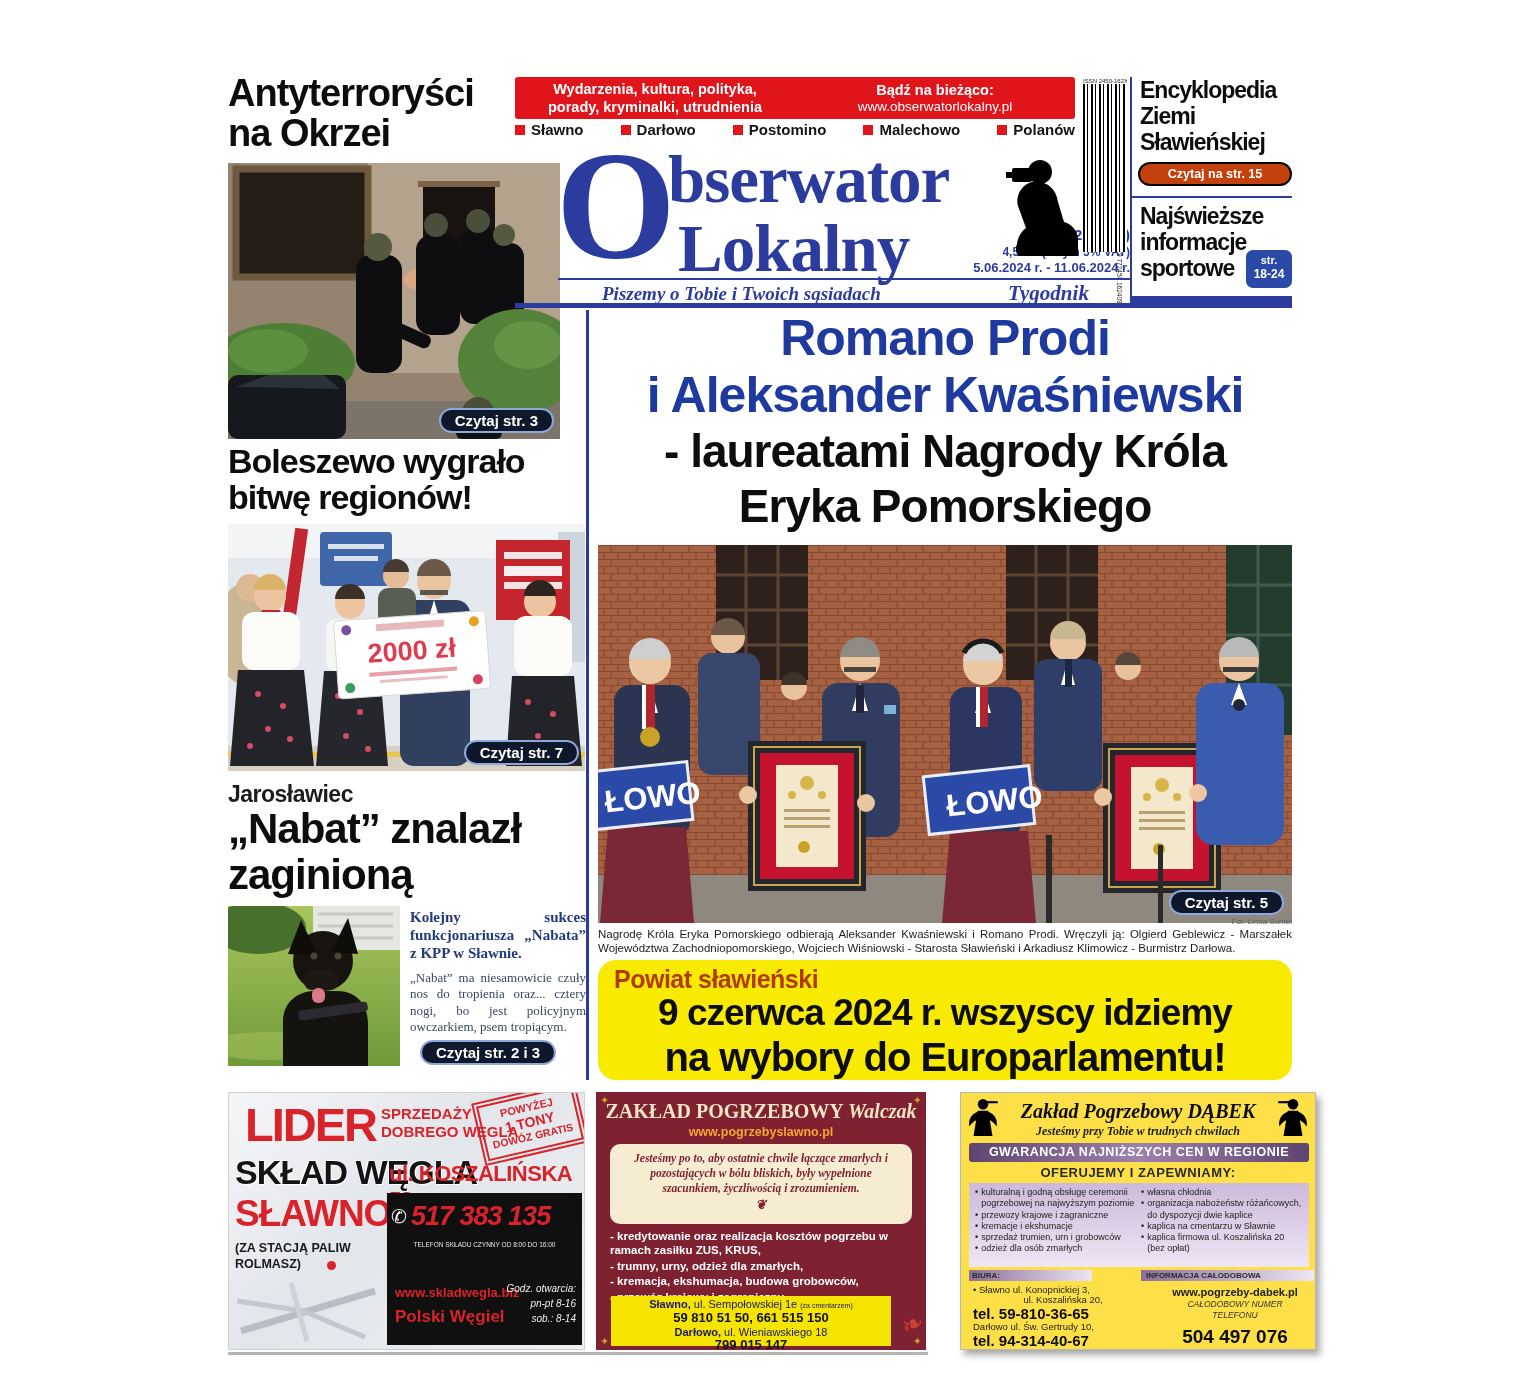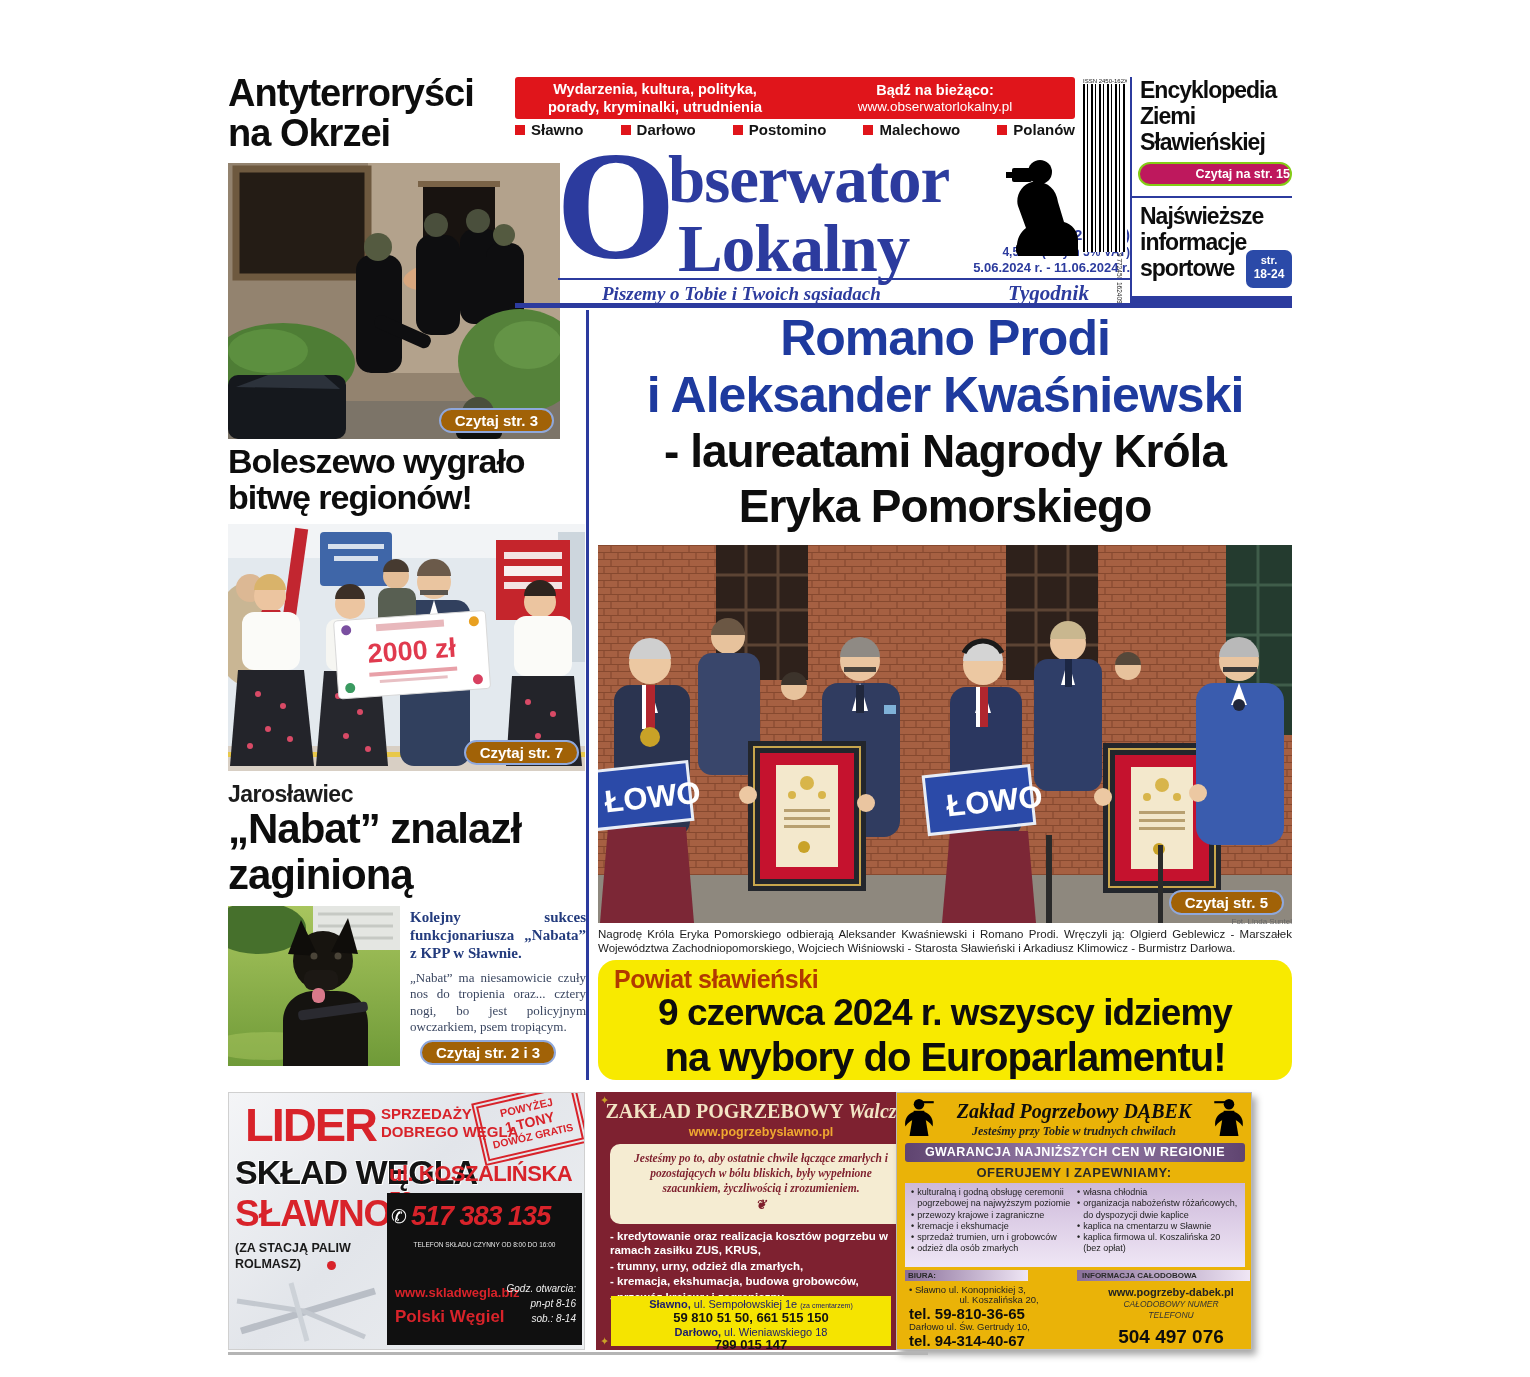--- a/index.html
+++ b/index.html
@@ -1,23 +1,23 @@
 <!DOCTYPE html>
 <html><head>
 <meta charset="utf-8">
 <style>
   html,body{margin:0;padding:0;background:#fff;}
   .page{position:relative;width:1530px;height:1377px;background:#fff;overflow:hidden;
         font-family:"Liberation Sans",sans-serif;color:#111;}
   .abs{position:absolute;}
   .hl{font-weight:700;letter-spacing:-1px;color:#0d0d0d;line-height:1.05;}
   .blue{color:#2c3b9e;}
-  .badge{position:absolute;background:#a16207;color:#fff;font-weight:700;font-size:15px;
+  .badge{position:absolute;background:#0f172a;color:#fff;font-weight:700;font-size:15px;
          border:2px solid #8fa8dc;border-radius:15px;padding:2px 14px;white-space:nowrap;}
-  .pill{background:#be185d;color:#fff;font-weight:700;text-align:right;border:2px solid #84cc16;border-radius:13px;}
+  .pill{background:#c2410c;color:#fff;font-weight:700;text-align:center;border:2px solid #000000;border-radius:13px;}
   .photo{position:absolute;overflow:hidden;background:#888;}
   .photo svg{display:block;width:100%;height:100%;}
   .rule{background:#2c3b9e;}
   .serif{font-family:"Liberation Serif",serif;}
   .redsq{display:inline-block;width:10px;height:10px;background:#e0151b;margin-right:6px;}
   .town{font-weight:700;font-size:15px;color:#141414;display:flex;align-items:center;}
   .cap{font-size:11.5px;line-height:1.22;text-align:justify;color:#1d1d1d;}
   .bullet-row{display:flex;}
   .bullet-row:before{content:"• ";font-weight:700;margin-right:3px;}
   .wserv{color:#fff;font-size:11.5px;font-weight:700;line-height:1.2;margin-bottom:2px;}
@@ -474,21 +474,21 @@
       <div style="font-size:13px;font-weight:700;color:#111;">59 810 51 50, 661 515 150</div>
       <div style="font-size:11px;color:#1a1a6e;">
         <b>Darłowo,</b>
         <span>ul. Wieniawskiego 18</span>
       </div>
       <div style="font-size:13px;font-weight:700;color:#111;">799 015 147</div>
     </div>
     <span style="position:absolute;right:2px;bottom:10px;color:#d04030;font-size:26px;transform:rotate(-20deg);">❧</span>
   </div>
 
-  <div class="abs" style="left:896px;top:1092px;width:356px;height:258px;background:#eab308;border:1px solid #b8b8b8;box-shadow:4px 5px 7px rgba(0,0,0,0.35);box-sizing:border-box;overflow:hidden;">
+  <div class="abs" style="left:960px;top:1092px;width:356px;height:258px;background:#fde047;border:1px solid #b8b8b8;box-shadow:4px 5px 7px rgba(0,0,0,0.35);box-sizing:border-box;overflow:hidden;">
     <svg style="position:absolute;left:6px;top:5px;" width="32" height="40" viewBox="0 0 30 38">
       <g fill="#000">
           <circle cx="15" cy="6" r="5"></circle>
           <path d="M10 12h10l4 24H6z"></path>
           <path d="M10 13C4 15 1 20 2 27c3-4 6-6 9-7z"></path>
           <path d="M20 13c6 2 9 7 8 14-3-4-6-6-9-7z"></path>
           <rect x="17" y="3" width="12" height="2"></rect>
         </g>
     </svg>
     <svg style="position:absolute;right:6px;top:5px;transform:scaleX(-1);" width="32" height="40" viewBox="0 0 30 38">

